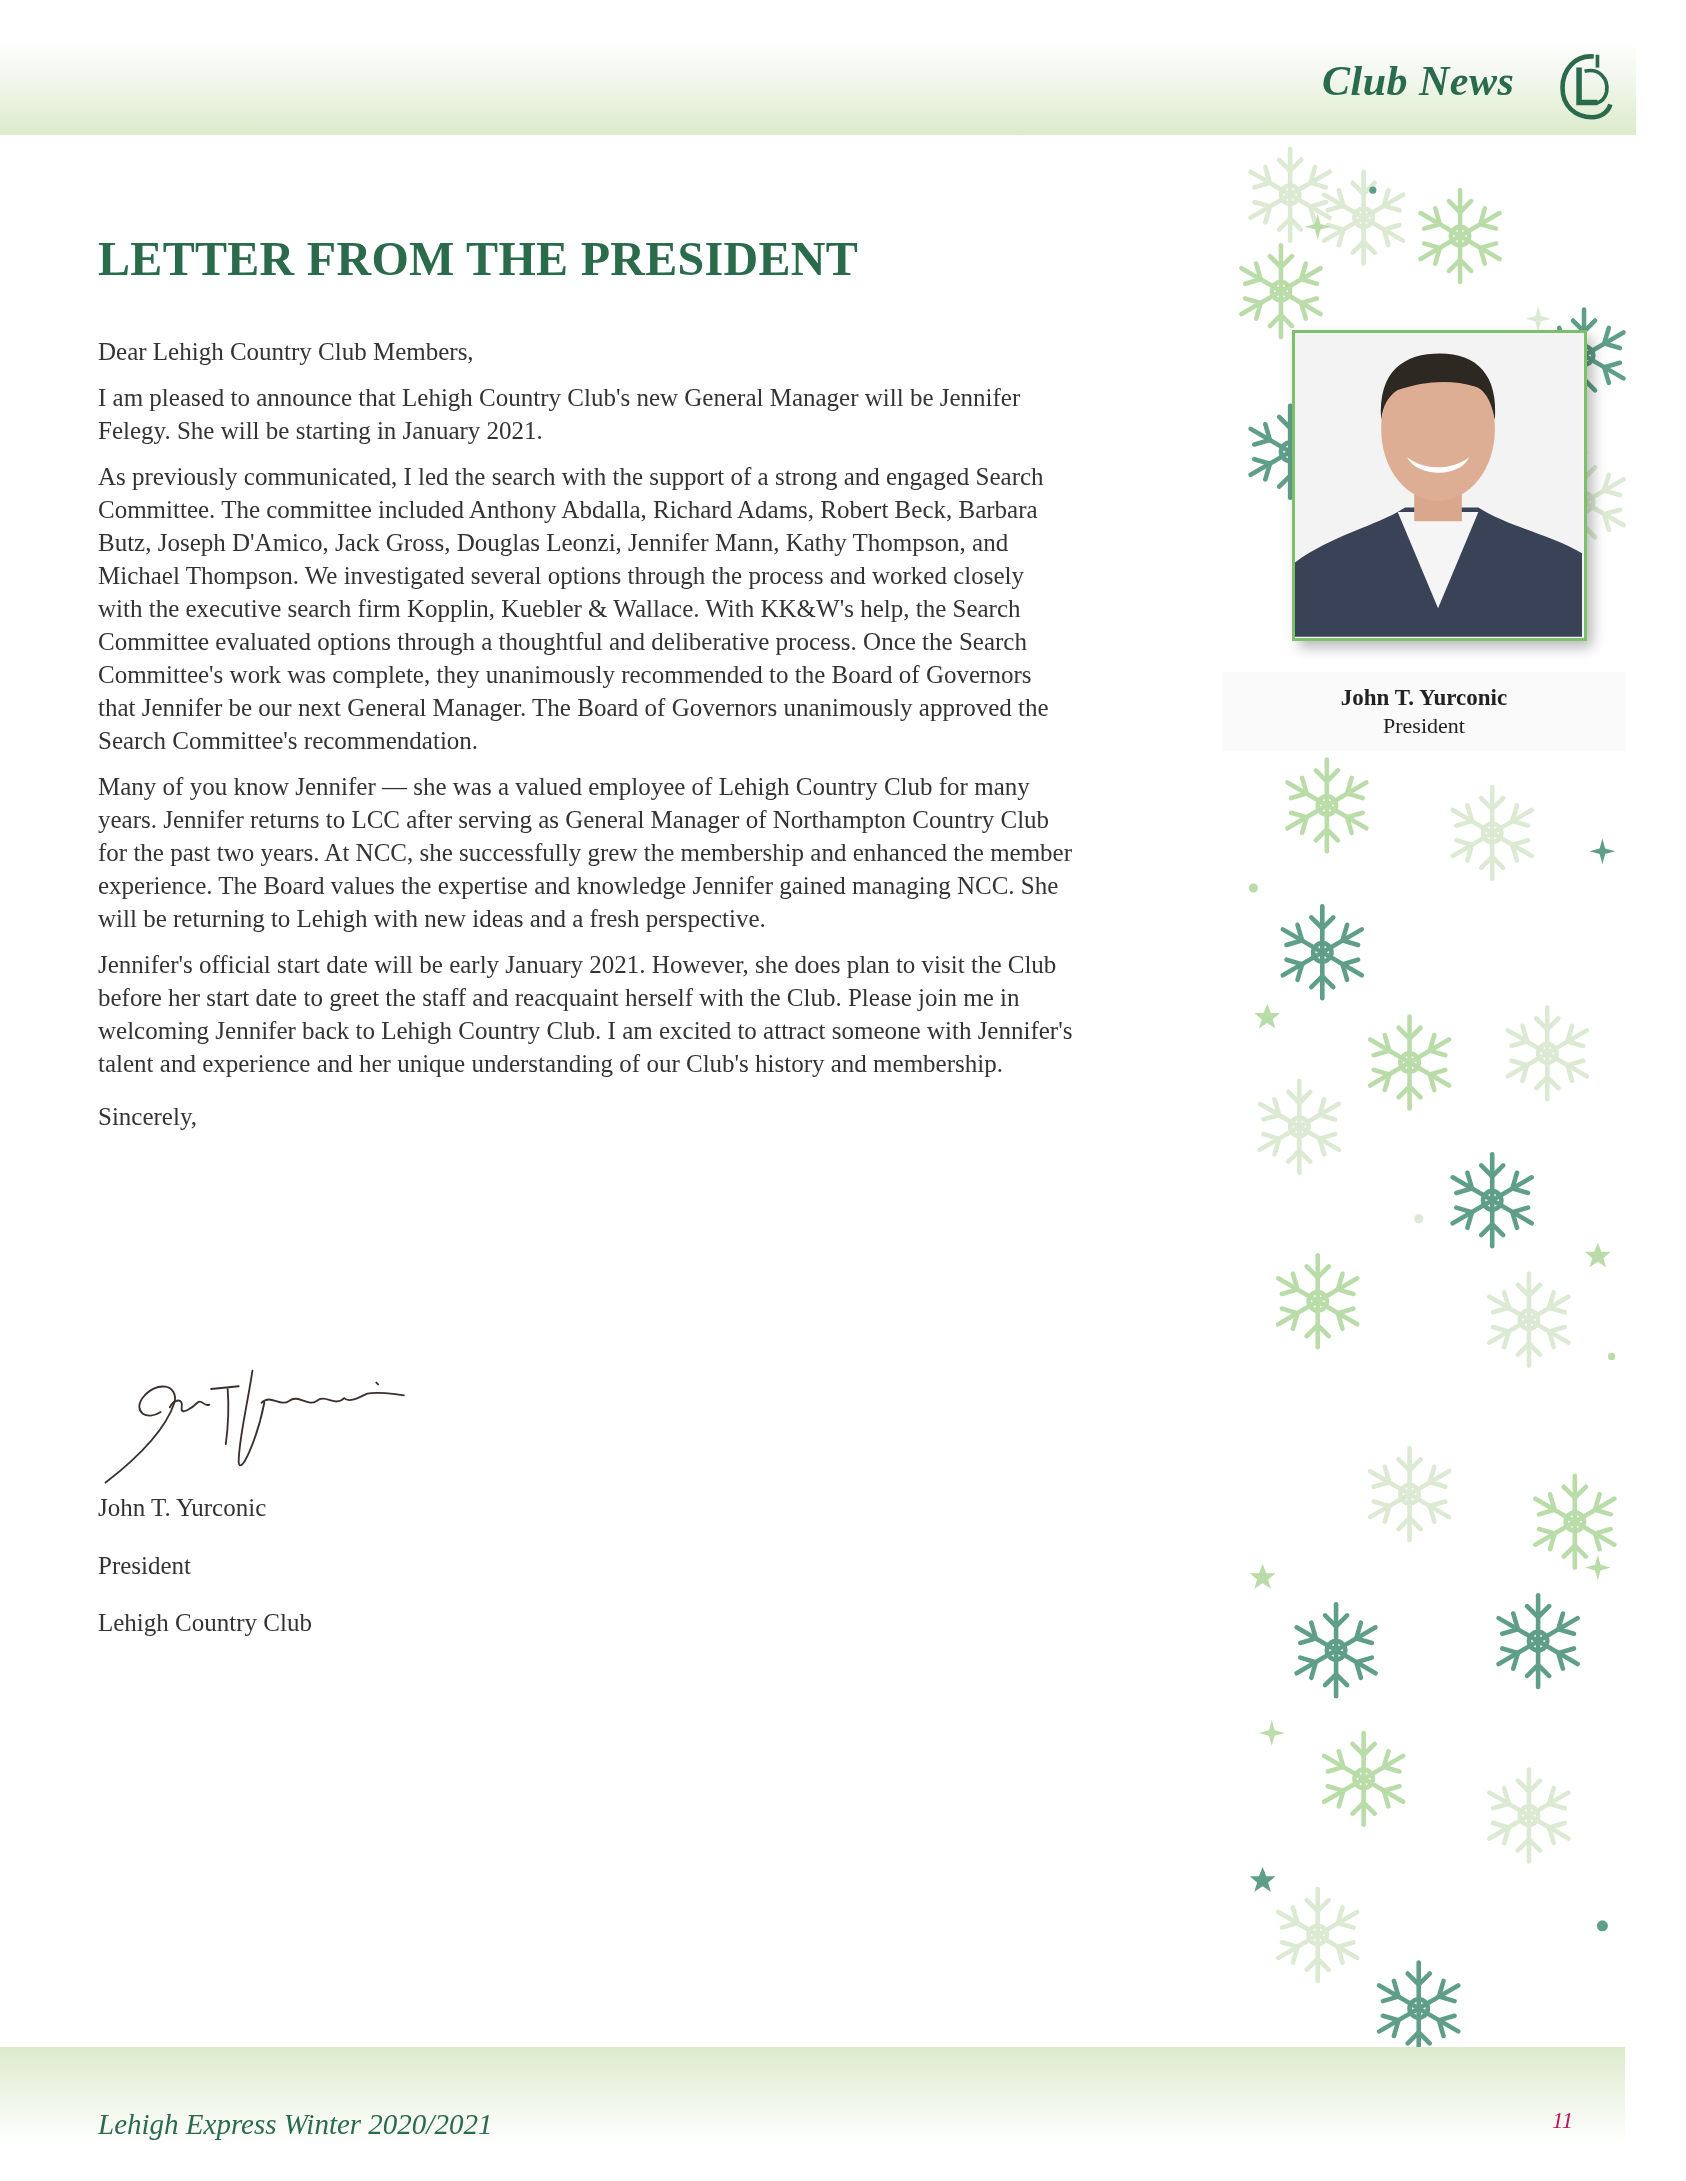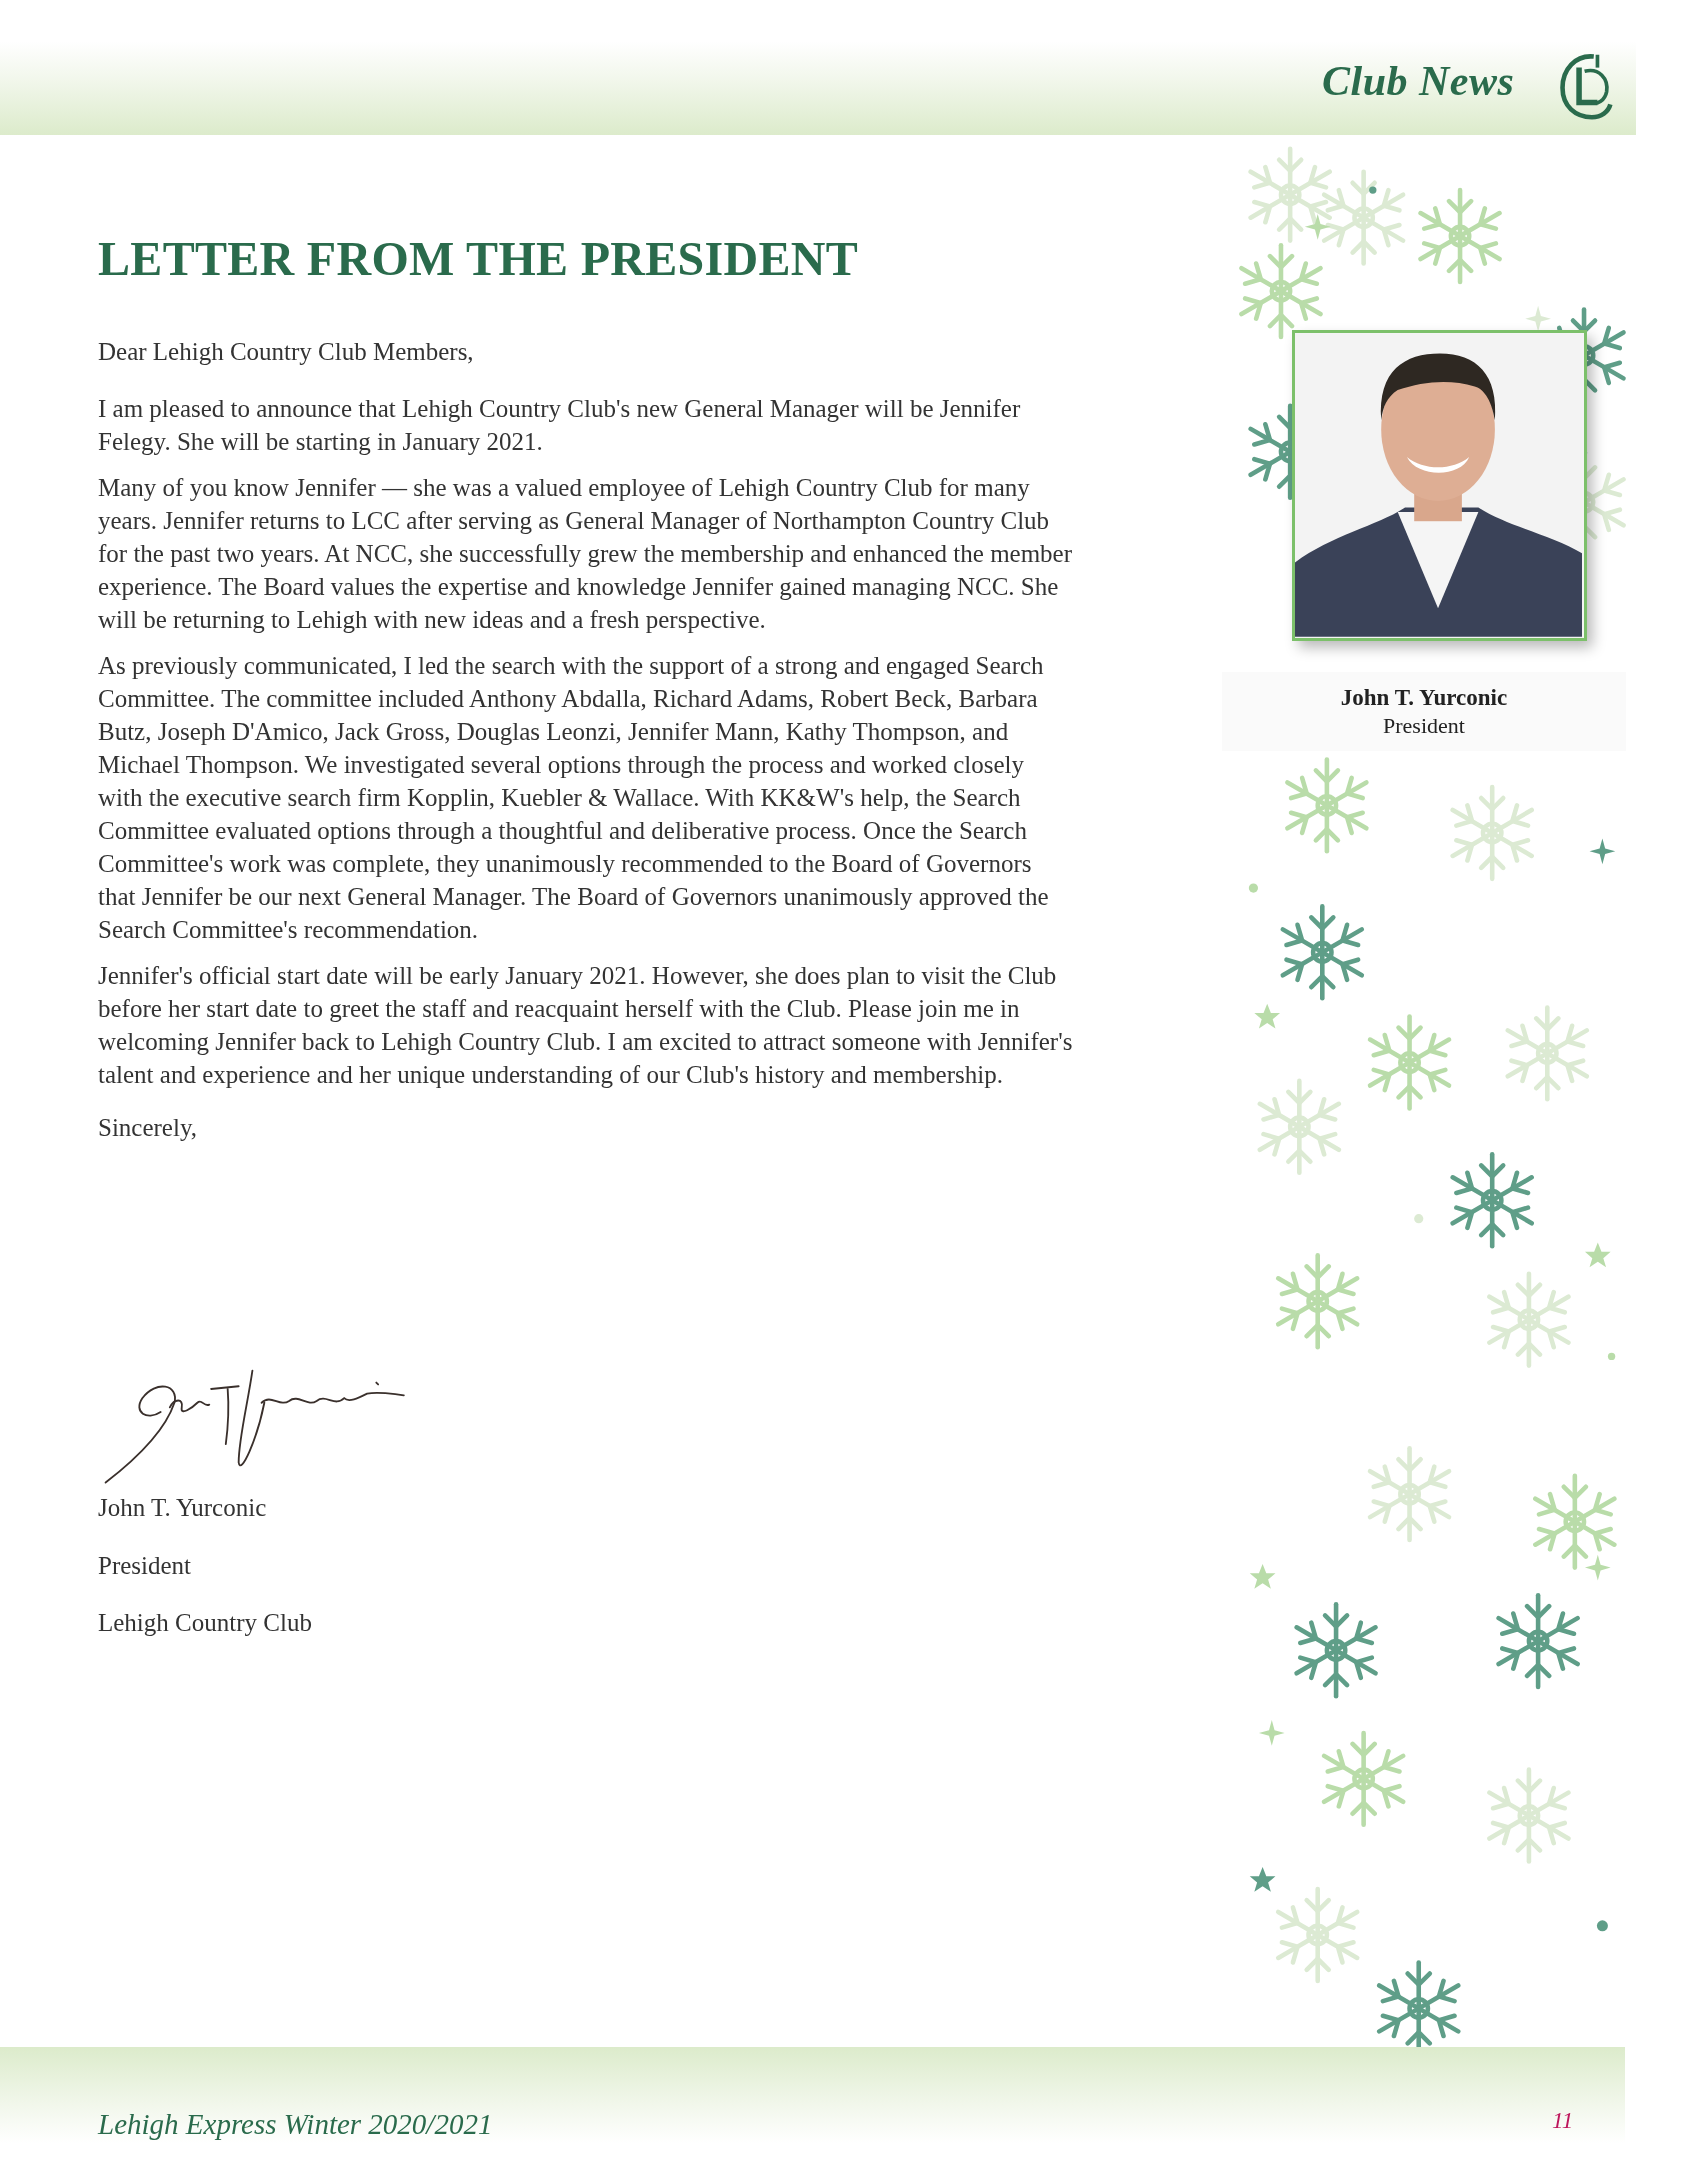--- a/index.html
+++ b/index.html
@@ -113,37 +113,37 @@
 </div>
 
 <div class="caption-band">
   <span class="caption-name">John T. Yurconic</span>
   <span class="caption-role">President</span>
 </div>
 
 <h1 class="title">LETTER FROM THE PRESIDENT</h1>
 
 <div class="letter">
-  <p style="margin-bottom:24px">Dear Lehigh Country Club Members,</p>
+  <p style="margin-bottom:13px">Dear Lehigh Country Club Members,</p>
   <p>I am pleased to announce that Lehigh Country Club's new General Manager will be Jennifer
 Felegy. She will be starting in January 2021.</p>
-  <p>Many of you know Jennifer — she was a valued employee of Lehigh Country Club for many
-years. Jennifer returns to LCC after serving as General Manager of Northampton Country Club
-for the past two years. At NCC, she successfully grew the membership and enhanced the member
-experience. The Board values the expertise and knowledge Jennifer gained managing NCC. She
-will be returning to Lehigh with new ideas and a fresh perspective.</p>
   <p>As previously communicated, I led the search with the support of a strong and engaged Search
 Committee. The committee included Anthony Abdalla, Richard Adams, Robert Beck, Barbara
 Butz, Joseph D'Amico, Jack Gross, Douglas Leonzi, Jennifer Mann, Kathy Thompson, and
 Michael Thompson. We investigated several options through the process and worked closely
 with the executive search firm Kopplin, Kuebler &amp; Wallace. With KK&amp;W's help, the Search
 Committee evaluated options through a thoughtful and deliberative process. Once the Search
 Committee's work was complete, they unanimously recommended to the Board of Governors
 that Jennifer be our next General Manager.  The Board of Governors unanimously approved the
 Search Committee's recommendation.</p>
+  <p>Many of you know Jennifer — she was a valued employee of Lehigh Country Club for many
+years. Jennifer returns to LCC after serving as General Manager of Northampton Country Club
+for the past two years. At NCC, she successfully grew the membership and enhanced the member
+experience. The Board values the expertise and knowledge Jennifer gained managing NCC. She
+will be returning to Lehigh with new ideas and a fresh perspective.</p>
   <p>Jennifer's official start date will be early January 2021. However, she does plan to visit the Club
 before her start date to greet the staff and reacquaint herself with the Club. Please join me in
 welcoming Jennifer back to Lehigh Country Club. I am excited to attract someone with Jennifer's
 talent and experience and her unique understanding of our Club's history and membership.</p>
   <p style="margin-top:20px">Sincerely,</p>
 </div>
 
 <svg class="signature" viewBox="0 0 340 135">
   <g fill="none" stroke="#3a302c" stroke-width="2" stroke-linecap="round">
     <path d="M5 127 C40 100 70 70 80 40 C85 20 60 15 45 35 C35 50 50 60 65 50"></path>

